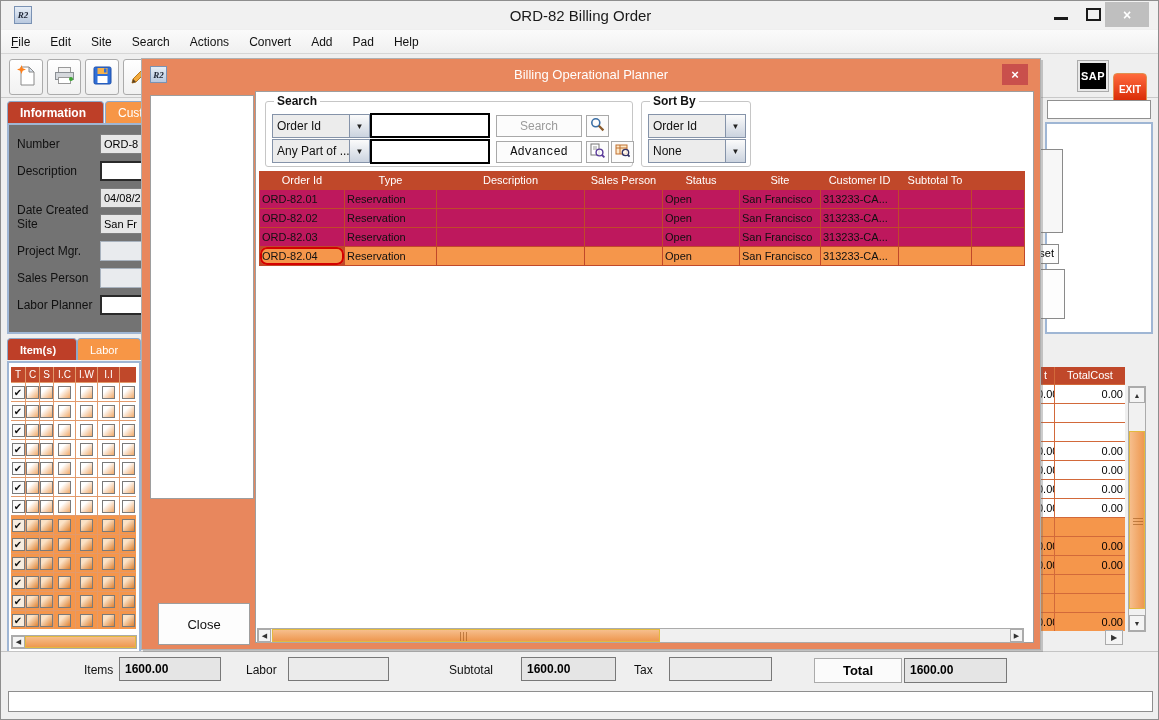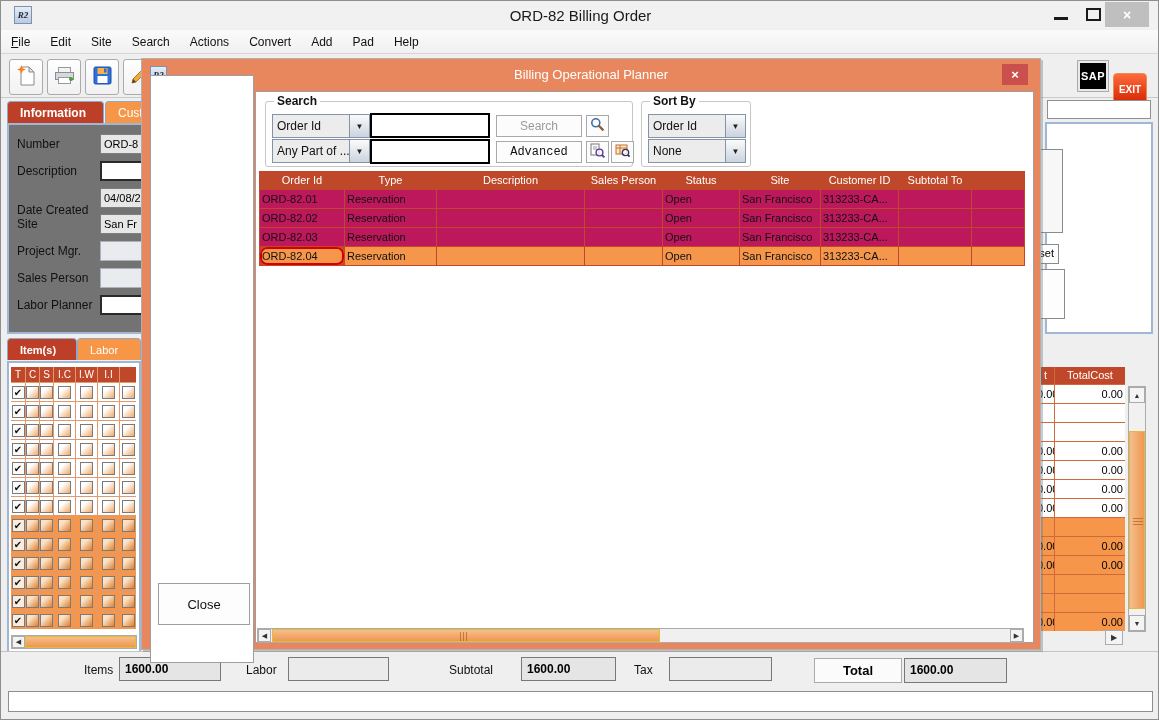--- a/index.html
+++ b/index.html
@@ -90,21 +90,21 @@
   #total-field { left:903px; top:6px; width:103px; height:25px; }
   #statusbar { left:7px; top:690px; width:1145px; height:21px; background:#FFF; border:1px solid #8E8E8E; }
 
   
   #dialog { left:140px; top:57px; width:900px; height:592px; background:var(--accent,#E8875D); border:1px solid #B0B0B0; box-shadow:2px 2px 0 rgba(110,110,110,.35); }
   #dlg-titlebar { position:absolute; left:0; top:0; width:100%; height:32px; }
   #dlg-icon { left:8px; top:7px; width:17px; height:17px; background:linear-gradient(#E6EDF6,#B9C9DF); border:1px solid #7A92B4; font:italic bold 9px "Liberation Serif",serif; color:#202838; display:flex; align-items:center; justify-content:center; }
   #dlg-title { left:0; right:0; top:8px; text-align:center; font-size:13px; color:#FFF; }
   #dlg-close { left:860px; top:5px; width:26px; height:21px; background:#C9504C; color:#FFF; font-weight:bold; font-size:13px; display:flex; align-items:center; justify-content:center; }
   .dpanel { position:absolute; background:#FFF; border:1px solid #9E9E9E; }
-  #dlg-left { left:8px; top:16px; width:104px; height:588px; }
+  #dlg-left { left:8px; top:36px; width:104px; height:404px; }
   #dlg-main { left:113px; top:32px; width:779px; height:552px; }
   #dlg-close-btn { position:absolute; left:7px; top:507px; width:92px; height:42px; background:#FDFDFD; border:1px solid #9E9E9E; font-size:13px; color:#111; display:flex; align-items:center; justify-content:center; }
 
   .group { position:absolute; border:1px solid #C6C6C6; border-radius:3px; }
   .glabel { position:absolute; top:-8px; left:8px; background:#FFF; padding:0 3px; font-weight:bold; font-size:12px; color:#111; }
   #search-group { left:9px; top:9px; width:368px; height:66px; }
   #sort-group { left:385px; top:9px; width:110px; height:66px; }
 
   .combo { position:absolute; height:24px; display:flex; border:1px solid #8593A9; background:#ECECEC; }
   .ctext { flex:1; font-size:12px; padding:4px 4px 0; white-space:nowrap; overflow:hidden; color:#111; }

